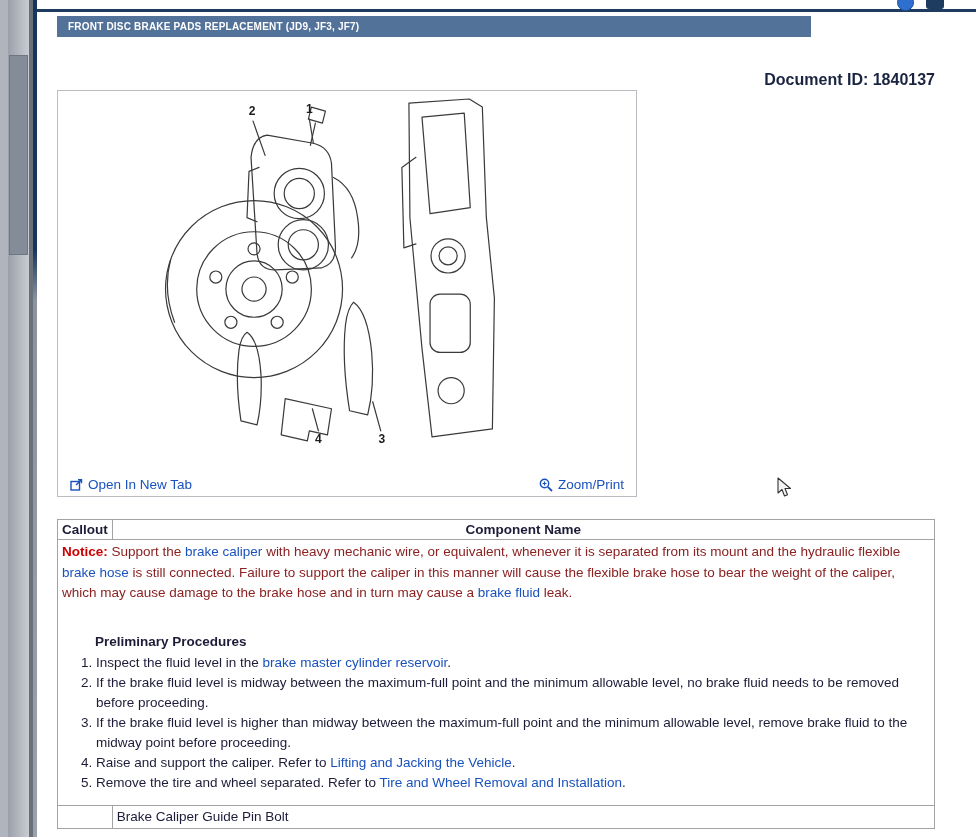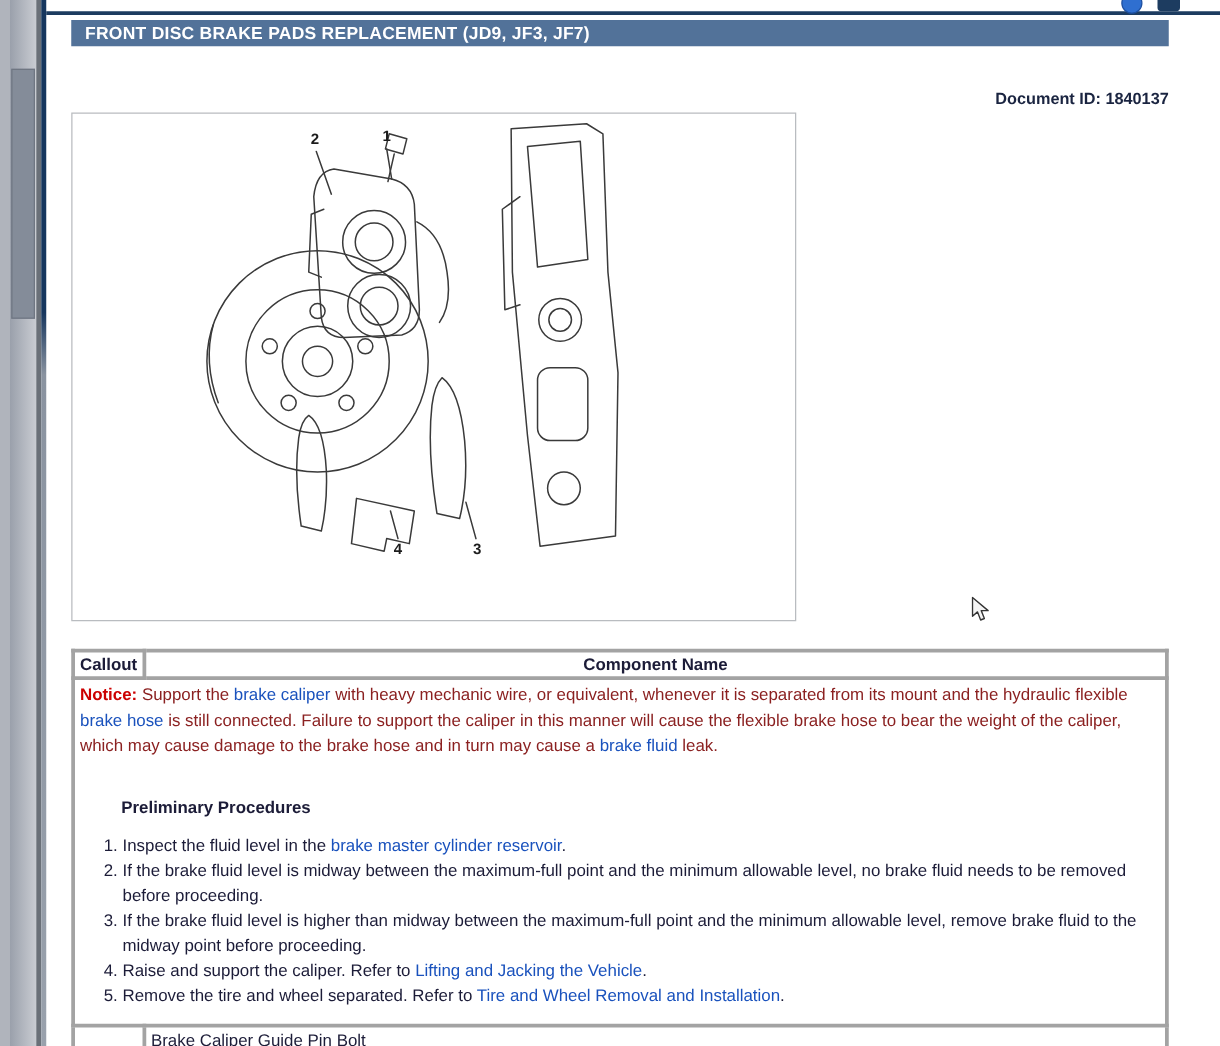--- a/index.html
+++ b/index.html
@@ -18,48 +18,48 @@
   .gutter-dark{position:absolute;left:29px;top:0;width:4px;height:837px;background:#6a7078;}
   .gutter-navy{position:absolute;left:33px;top:0;width:4px;height:837px;
     background:linear-gradient(to bottom,#16365e 0px,#16365e 250px,#8a93a0 300px,#99a1ac 100%);}
   
   .top-line{position:absolute;left:37px;top:9px;width:939px;height:3px;background:#1d3c60;}
   .help-icon{position:absolute;left:897px;top:-6px;width:15px;height:15px;border-radius:50%;
     background:#2f6fd0;border:1px solid #1d4fa0;}
   .toolbar-icon{position:absolute;left:926px;top:-4px;width:18px;height:13px;
     background:#1d3c60;border-radius:0 0 3px 3px;}
   
-  .title-bar{position:absolute;left:57px;top:16px;width:878px;height:21px;
+  .title-bar{position:absolute;left:57px;top:16px;width:754px;height:21px;
     background:var(--title-bar,#527299);box-sizing:border-box;
-    color:#ffffff;font-size:14px;font-weight:bold;line-height:21px;padding-left:11px;
+    color:#ffffff;font-size:10px;font-weight:bold;line-height:21px;padding-left:11px;
     letter-spacing:.2px;}
   
-  .doc-id{position:absolute;top:71px;right:41px;font-size:13px;font-weight:bold;color:#1a2440;padding-left:26px;}
+  .doc-id{position:absolute;top:71px;right:41px;font-size:16px;font-weight:bold;color:#1a2440;padding-left:26px;}
   
   .figure-box{position:absolute;left:57px;top:90px;width:580px;height:407px;
     border:1px solid #b9bcc0;box-sizing:border-box;background:#fff;}
   .fig-svg{position:absolute;left:104px;top:6px;width:348px;height:354px;}
   .fig-svg text{font-family:"Liberation Sans",sans-serif;}
   .figure-links{position:absolute;left:0;right:0;bottom:4px;display:flex;
     justify-content:space-between;align-items:center;padding:0 12px;}
   .fig-link{display:flex;align-items:center;gap:5px;color:var(--link,#1a52bd);
     font-size:13.5px;cursor:pointer;text-decoration:none;}
   
   .doc-table{position:absolute;left:57px;top:519px;width:878px;border-collapse:collapse;
     font-size:13.5px;background:#fff;color:var(--body-text,#1c1c38);}
-  .doc-table th,.doc-table td{border:3px solid #a3a3a3;padding:2px 4px;vertical-align:top;}
+  .doc-table th,.doc-table td{border:1px solid #a3a3a3;padding:2px 4px;vertical-align:top;}
   th.callout-h{width:42px;text-align:left;font-size:13.5px;white-space:nowrap;}
   th.comp-h{text-align:center;margin-left:24px;}
   .caution-cell{padding:4px 4px 5px;line-height:18px;}
   .span-cell{padding:4px 4px 0;line-height:20.5px;}
   .lbl-red{color:var(--caution-label,#cc0000);font-weight:bold;}
   .dark-red{color:var(--caution-text,#8b2121);}
   .lnk{color:var(--link,#1a52bd);cursor:pointer;}
   .prelim{font-weight:bold;margin:28px 0 0 33px;}
-  .steps{margin:11px 0 10px;padding-left:34px;line-height:20px;}
+  .steps{margin:1px 0 10px;padding-left:34px;line-height:20px;}
   .steps li{margin:0;}
   td.callout-cell{width:42px;}
   td.comp-cell{padding-left:4px;line-height:18px;}
   
   .cursor{position:absolute;left:777px;top:477px;pointer-events:none;}
 </style>
 </head>
 <body>
 
 <div class="gutter-outer"></div>
@@ -124,20 +124,37 @@
       <path d="M217 332 L209 303"></path>
     </g>
     <g font-size="12" fill="#1c1c1c" font-weight="bold" text-anchor="middle">
       <text x="89" y="18">2</text>
       <text x="146" y="16">1</text>
       <text x="155" y="344">4</text>
       <text x="218" y="344">3</text>
     </g>
   </svg>
 
+  <div class="figure-links">
+    <a class="fig-link">
+      <svg width="13" height="12" viewBox="0 0 13 12">
+        <rect x="1" y="2.5" width="8.5" height="8.5" fill="none" stroke="#1a52bd" stroke-width="1.4"></rect>
+        <path d="M6 6 L11.5 0.8 M8 0.8 h3.5 v3.5" stroke="#1a52bd" fill="none" stroke-width="1.4"></path>
+      </svg>
+      <span>Open In New Tab</span>
+    </a>
+    <a class="fig-link">
+      <svg width="14" height="14" viewBox="0 0 14 14">
+        <circle cx="5.5" cy="5.5" r="4.2" fill="none" stroke="#1a52bd" stroke-width="1.4"></circle>
+        <path d="M8.8 8.8 L13 13" stroke="#1a52bd" stroke-width="1.8"></path>
+        <path d="M3.5 5.5 h4 M5.5 3.5 v4" stroke="#1a52bd" stroke-width="1.2"></path>
+      </svg>
+      <span>Zoom/Print</span>
+    </a>
+  </div>
 </div>
 
 <table class="doc-table">
   <tbody>
       <tr>
     <th class="callout-h">Callout</th>
     <th class="comp-h">Component Name</th>
   </tr>
   <tr>
     <td colspan="2" class="span-cell">

